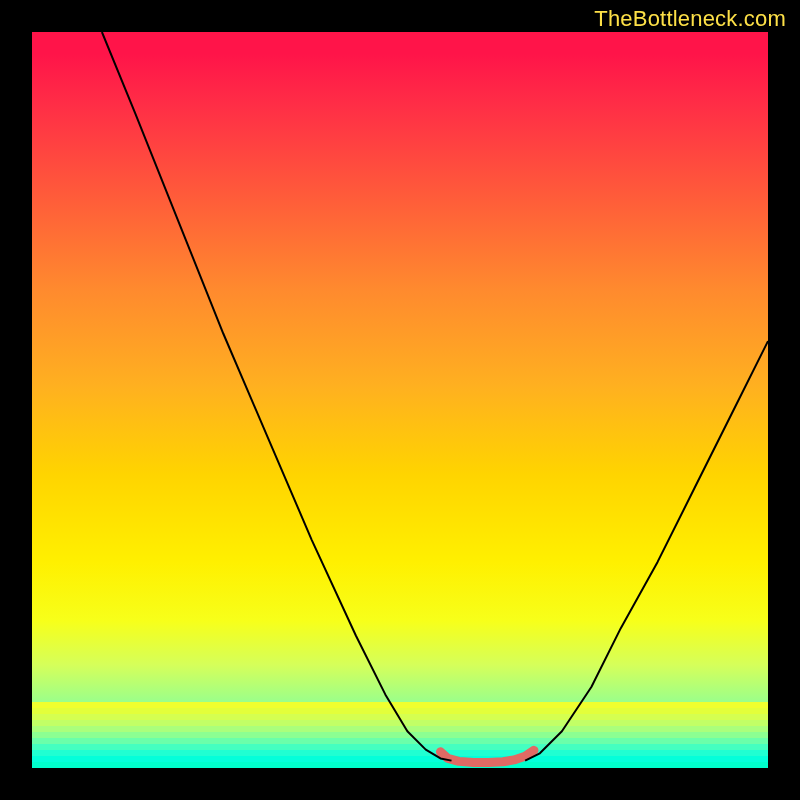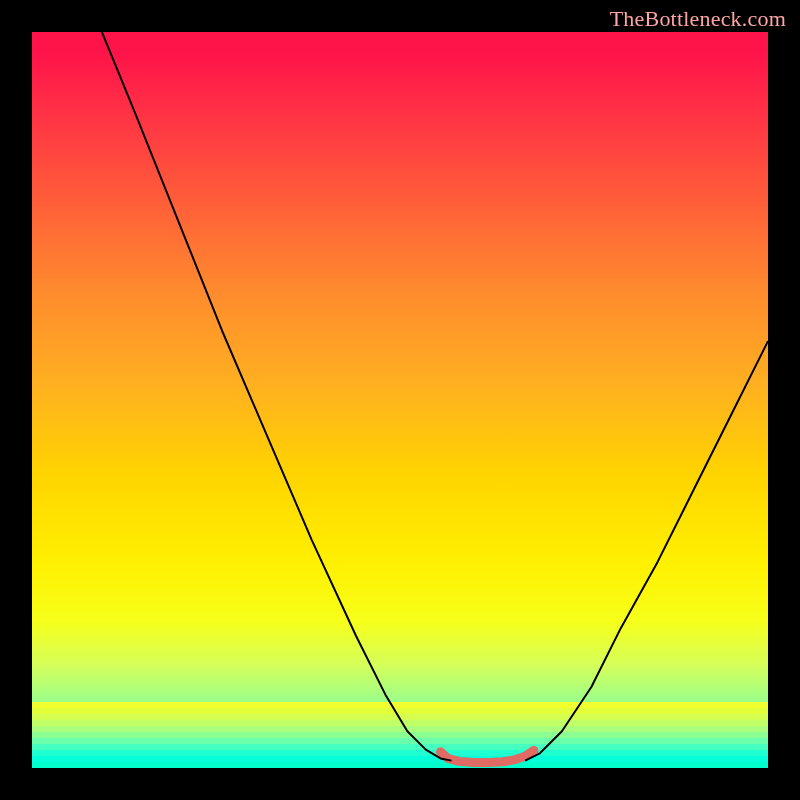--- a/index.html
+++ b/index.html
@@ -58,23 +58,23 @@
     flex: 1 1 auto;
   }
   .svg-layer {
     position: absolute;
     inset: 0;
   }
   .watermark {
     position: absolute;
     top: 6px;
     right: 14px;
-    font-family: Liberation Serif, serif;
+    font-family: Liberation Sans, sans-serif;
     font-size: 22px;
-    color: #fca5a5;
+    color: #fde047;
     letter-spacing: 0.2px;
     user-select: none;
   }
 </style>
 </head>
 <body>
 
 <div class="stage">
 
   <div class="watermark">TheBottleneck.com</div>

